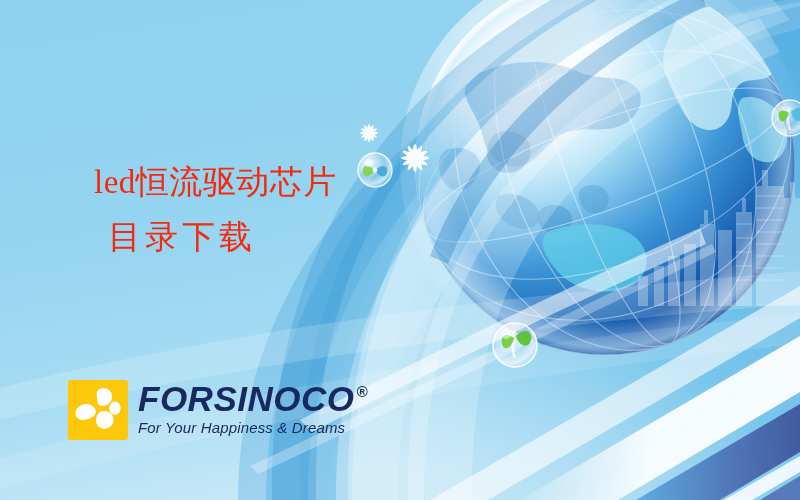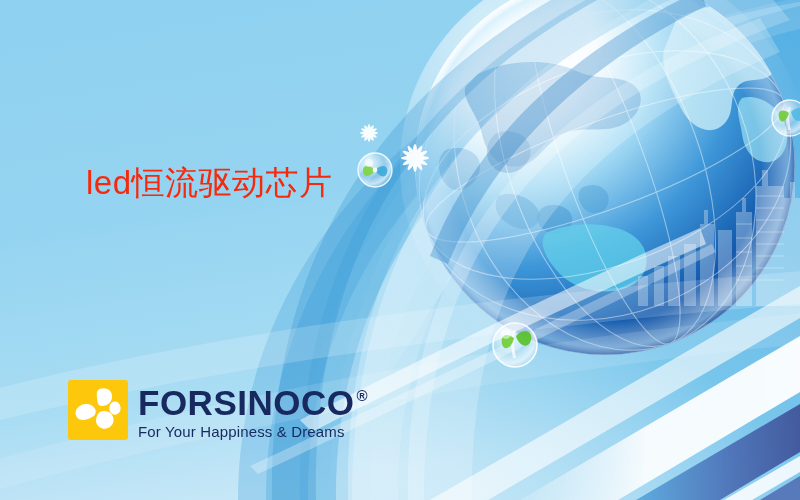--- a/index.html
+++ b/index.html
@@ -6,40 +6,40 @@
   body{
     width:800px;height:500px;overflow:hidden;
     font-family:"Liberation Sans","DejaVu Sans",sans-serif;
     background:#8fd0ef;
   }
   .stage{position:relative;width:800px;height:500px;overflow:hidden;}
   .svg-bg{position:absolute;left:0;top:0;width:800px;height:500px;display:block;}
 
   
   .headline{
-    position:absolute;left:86px;top:160px;
+    position:absolute;left:94px;top:160px;
     z-index:40;
     line-height:1.38;
     color:#f52a0c;
-    font-family:Liberation Sans, sans-serif;
+    font-family:Liberation Serif, serif;
     white-space:nowrap;
     text-align:left;
   }
   .headline .l1{
     display:block;font-size:33px;font-weight:400;letter-spacing:0.5px;
   }
   .headline .l2{
     display:block;font-size:33px;font-weight:400;letter-spacing:4px;
     padding-left:14px;margin-top:9px;
   }
 
   
   .logo{
     position:absolute;left:68px;top:380px;z-index:45;
-    display:flex;align-items:flex-end;
+    display:flex;align-items:flex-start;font-style:italic;
   }
   .logo-mark{
     width:60px;height:60px;background:#FDC70C;border-radius:3px;
     flex:0 0 auto;position:relative;
   }
   .logo-mark svg{display:block;width:60px;height:60px;}
   .logo-text{
     margin-left:10px;display:flex;flex-direction:column;justify-content:flex-start;
     padding-top:2px;
   }
@@ -269,20 +269,21 @@
         <circle cx="790" cy="118" r="18" fill="url(#bubbleG)" stroke="#ffffff" stroke-width="1.4" stroke-opacity="0.85"></circle>
         <path d="M788,130 C786,120 786,112 789,107 L791,108 C788,114 789,122 791,130 Z" fill="#ffffff" opacity="0.7"></path>
         <path d="M789,113 C782,108 777,111 779,118 C781,125 787,121 789,113 Z" fill="#6fcc39" opacity="0.9"></path>
         <path d="M791,112 C798,105 806,108 804,116 C802,124 793,122 791,112 Z" fill="#4fb9e0" opacity="0.85"></path>
       </g>
     </g>
   </svg>
 
   <div class="headline">
     <span class="l1">led恒流驱动芯片</span>
+    <span class="l2">目录下载</span>
   </div>
 
   <div class="logo">
     <div class="logo-mark">
       <svg viewBox="0 0 60 60" aria-hidden="true">
         <g fill="#ffffff">
           <path d="M31.5,9 C39,6.5 45,11 44,18 C43.4,22.4 39.4,25.6 34.6,26 C31.6,26.2 29.8,24.6 29.6,22 C29.3,17.6 27,11.2 31.5,9 Z"></path>
           <path d="M50,22.5 C54.2,26.2 53.2,32.8 48.4,34.4 C45.4,35.4 42.4,33.6 41.6,30.6 C40.8,27.4 42,23.4 44.6,22 C46.4,21 48.6,21.3 50,22.5 Z"></path>
           <path d="M11,26.5 C16,22.5 23.6,23.5 26.8,28.4 C28.6,31.2 27.8,34.6 24.8,36.6 C19.8,40 12.6,41.6 9.4,37.8 C6.2,34 7.2,29.6 11,26.5 Z"></path>
           <path d="M33,31.5 C39.8,29.6 46,33.8 45.6,40.6 C45.3,46 39.8,49.8 34.2,48.4 C29.8,47.3 27.4,43.4 28.2,38.8 C28.8,35.4 30.4,32.3 33,31.5 Z"></path>

